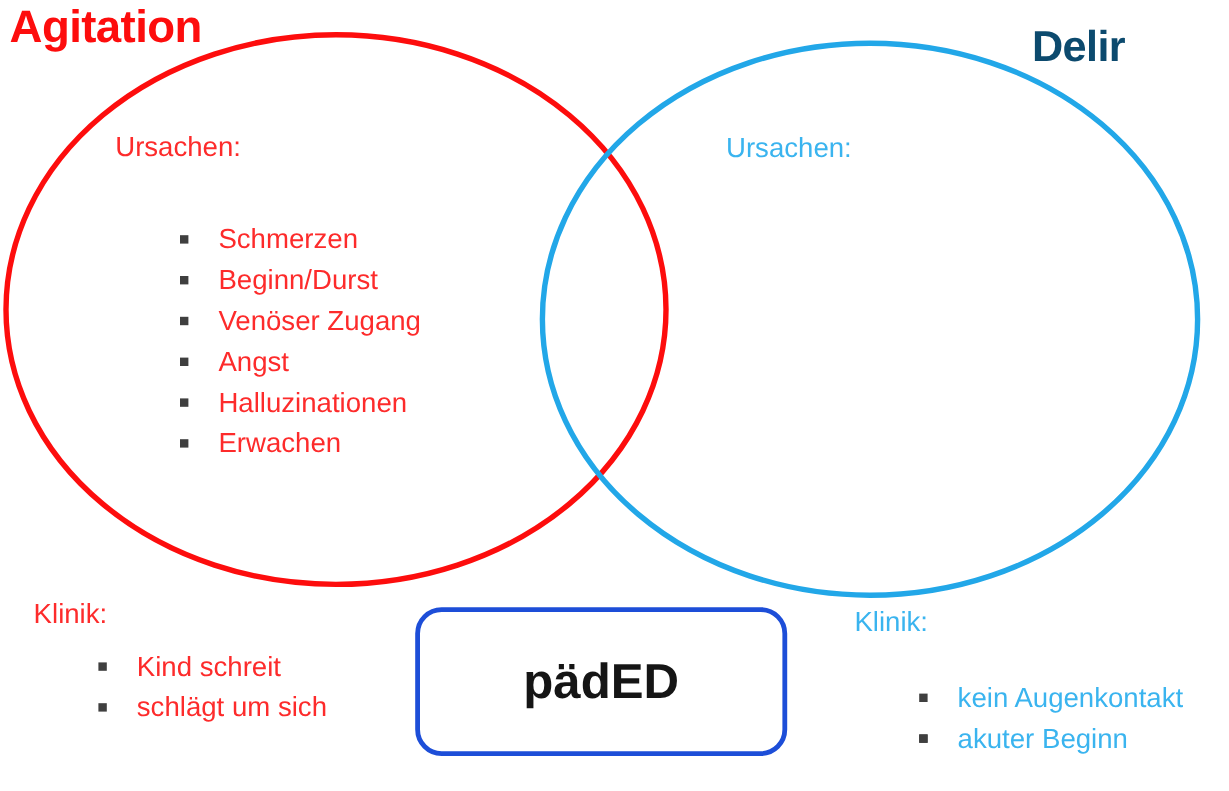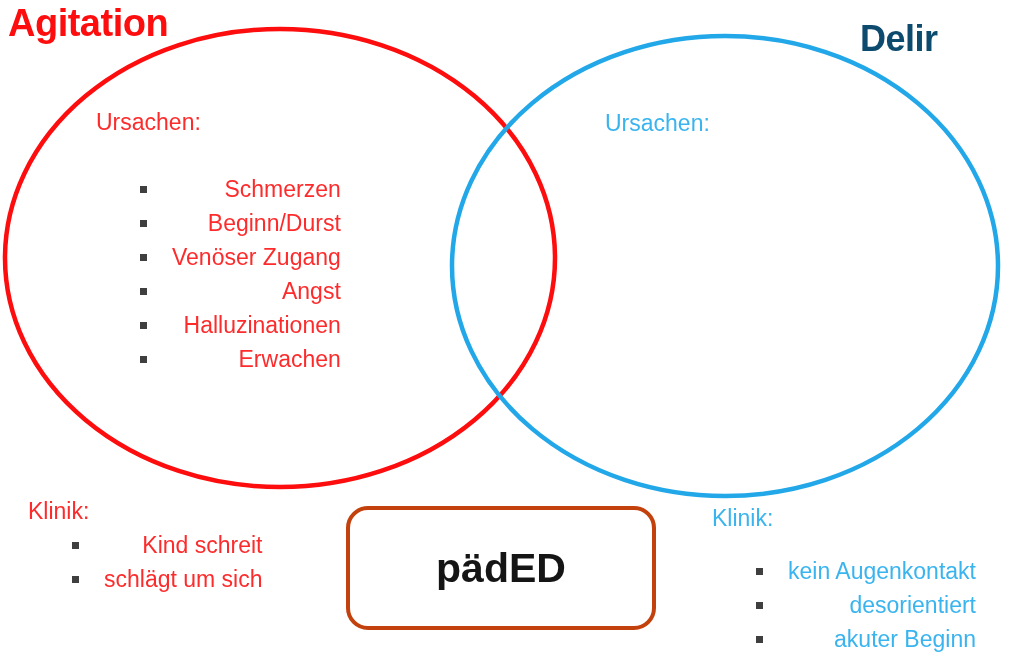--- a/index.html
+++ b/index.html
@@ -7,21 +7,20 @@
     padding: 0;
     background: #ffffff;
   }
   #stage {
     position: relative;
     width: 1024px;
     height: 659px;
     background: #ffffff;
     overflow: hidden;
     font-family: "Liberation Sans", sans-serif;
-    text-align: right;
   }
   #venn-svg {
     position: absolute;
     left: 0;
     top: 0;
     width: 1024px;
     height: 659px;
   }
 
   .title {
@@ -45,21 +44,21 @@
 
   .section-heading {
     position: absolute;
     font-size: 23px;
     font-weight: normal;
     text-underline-offset: 4px;
     white-space: nowrap;
   }
   .bullet-list {
     position: absolute;
-    margin: 0;
+    margin: 10px;
     padding: 0;
     list-style: none;
   }
   .bullet-list li {
     position: relative;
     font-size: 23px;
     line-height: 34px;
     padding-left: 36px;
     white-space: nowrap;
   }
@@ -93,21 +92,21 @@
   #klinik-right-list      { left: 752px; top: 554px; }
 
   
   #center-box {
     position: absolute;
     left: 346px;
     top: 506px;
     width: 310px;
     height: 124px;
     box-sizing: border-box;
-    border: 4px solid #c2410c;
+    border: 4px solid #1d4ed8;
     border-radius: 22px;
     background: #ffffff;
     display: flex;
     align-items: center;
     justify-content: center;
   }
   #center-box-label {
     font-size: 41px;
     font-weight: bold;
     color: #151515;
@@ -175,21 +174,20 @@
 
   <div class="section-heading blue-head" id="klinik-right-heading">Klinik:</div>
 
   <ul class="bullet-list" id="klinik-right-list">
     <li class="blue-text">
       <span class="marker"></span>
       <span>kein Augenkontakt</span>
     </li>
     <li class="blue-text">
       <span class="marker"></span>
-      <span>desorientiert</span>
     </li>
     <li class="blue-text">
       <span class="marker"></span>
       <span>akuter Beginn</span>
     </li>
   </ul>
 
   <div id="center-box">
     <span id="center-box-label">pädED</span>
   </div>

